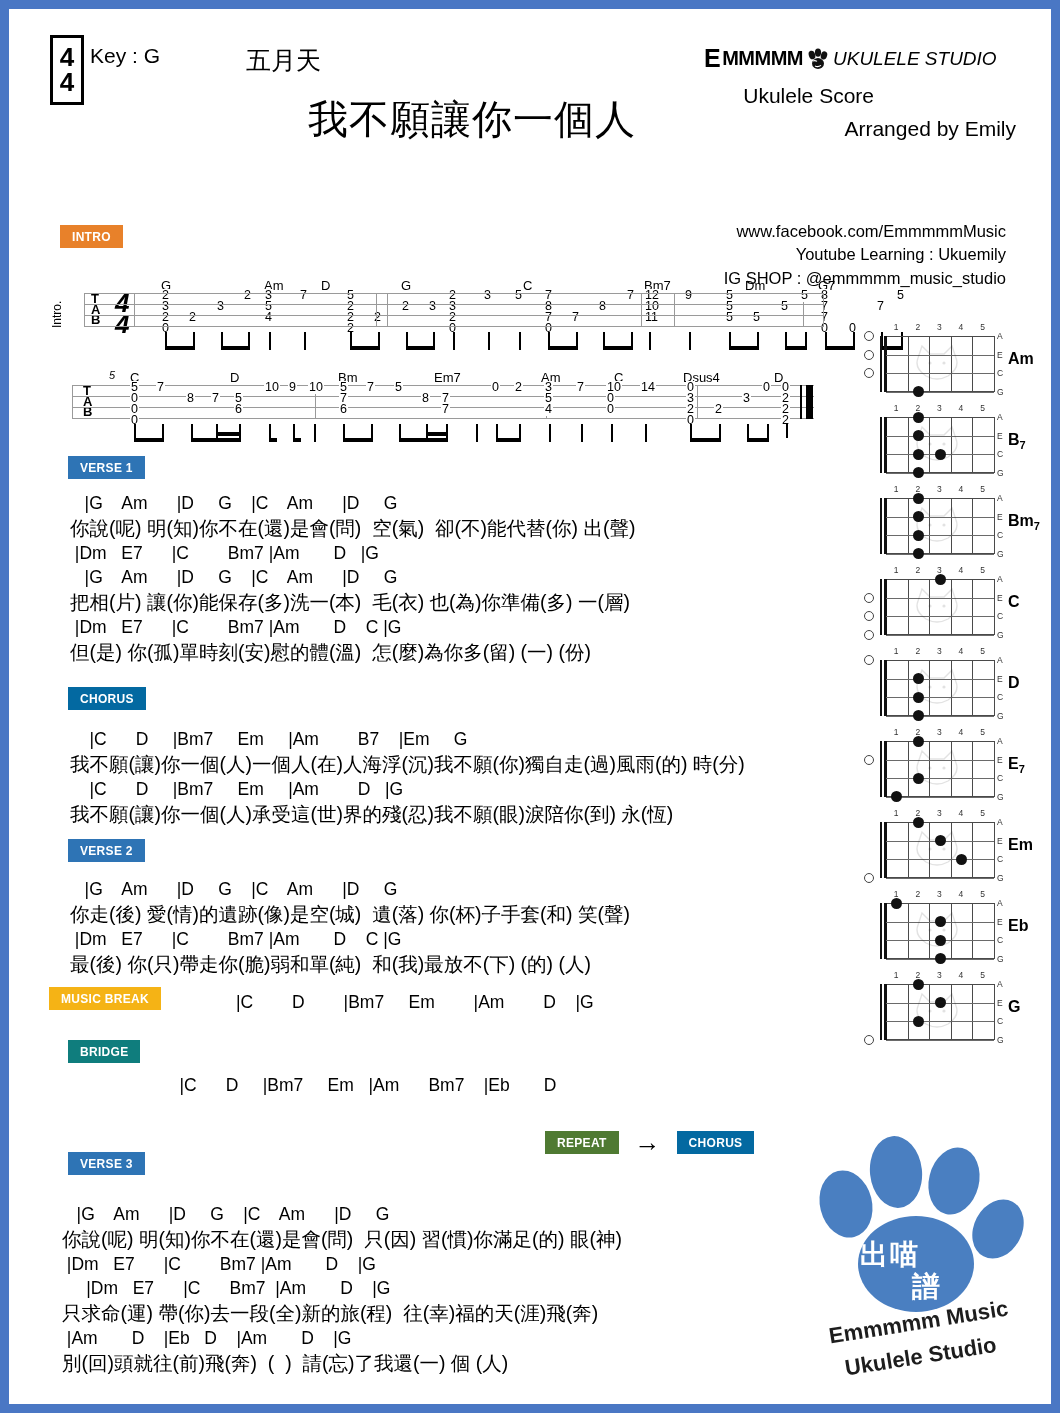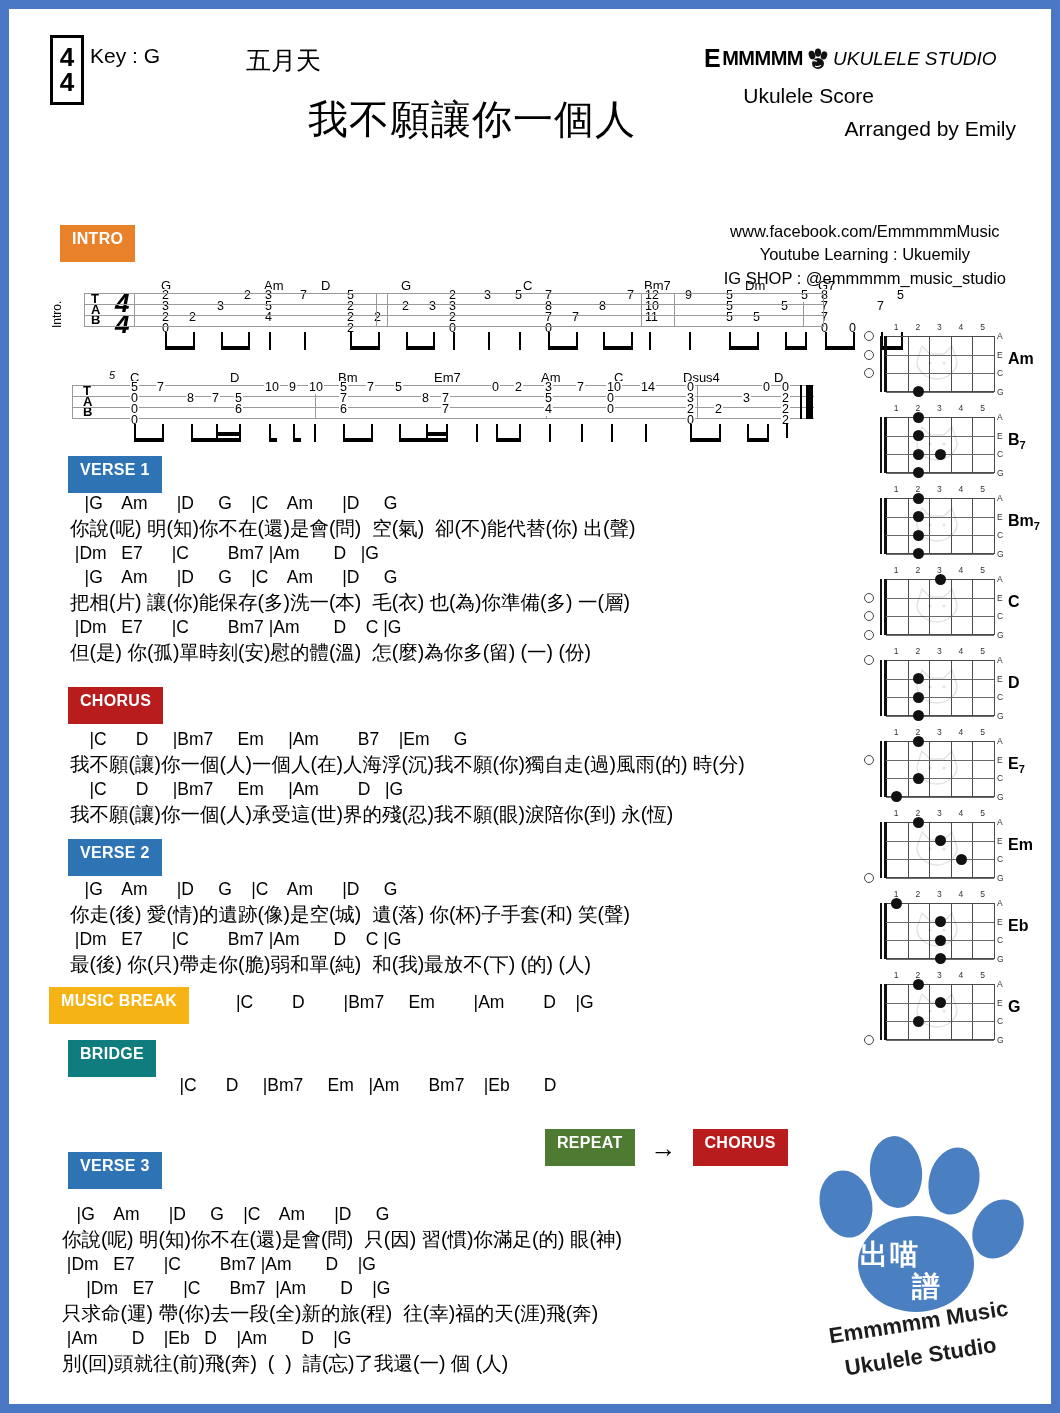--- a/index.html
+++ b/index.html
@@ -78,33 +78,33 @@
     width: 975px; height: 37px;
     background: #4a77c4;
     color: #fff;
     display: flex; align-items: center; justify-content: center;
     font-size: 21px; letter-spacing: 1px;
   }
 
   
   .social {
     position: absolute; right: 36px; top: 202px;
-    text-align: center; font-size: 16.5px; line-height: 1.42; color: #000;
+    text-align: right; font-size: 16.5px; line-height: 1.42; color: #000;
   }
 
   
   .tag {
     display: inline-block;
-    color: #fff; font-weight: 700; font-size: 16px;
-    padding: 5px 12px 14px 12px;
+    color: #fff; font-weight: 700; font-size: 12px;
+    padding: 5px 12px 4px 12px;
     letter-spacing: 0.3px;
   }
   .tag.intro   { background: #e8812a; }
   .tag.verse   { background: #2e74b5; }
-  .tag.chorus  { background: #b91c1c; }
+  .tag.chorus  { background: #0369a1; }
   .tag.break   { background: #f5b315; }
   .tag.bridge  { background: #0f7d7d; }
   .tag.repeat  { background: #4f7a32; }
 
   .tagpos { position: absolute; }
 
   
   .tabblock { position: absolute; }
   .tabstaff { position: relative; }
   .tline { position:absolute; left:0; height:1px; background:#9a9a9a; }

